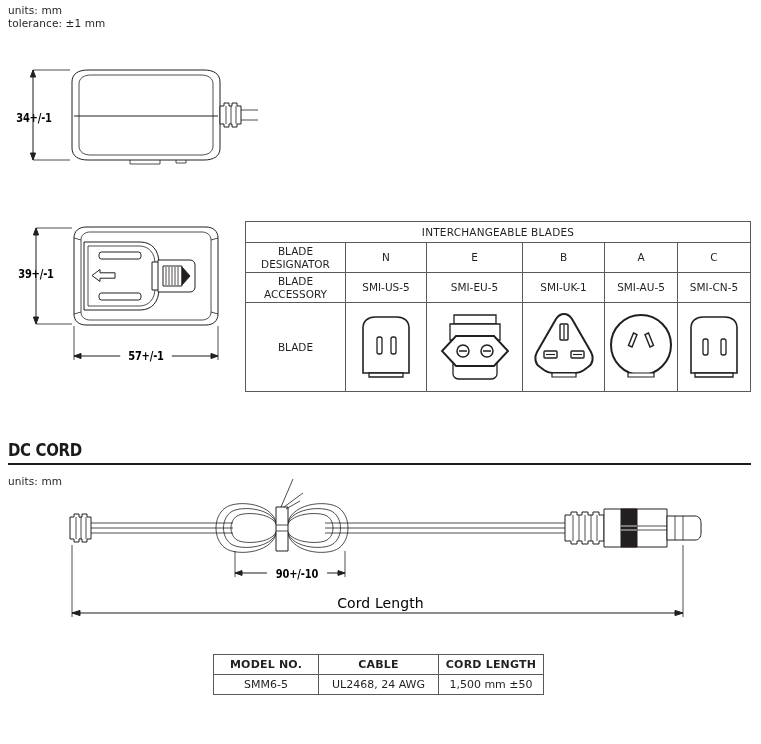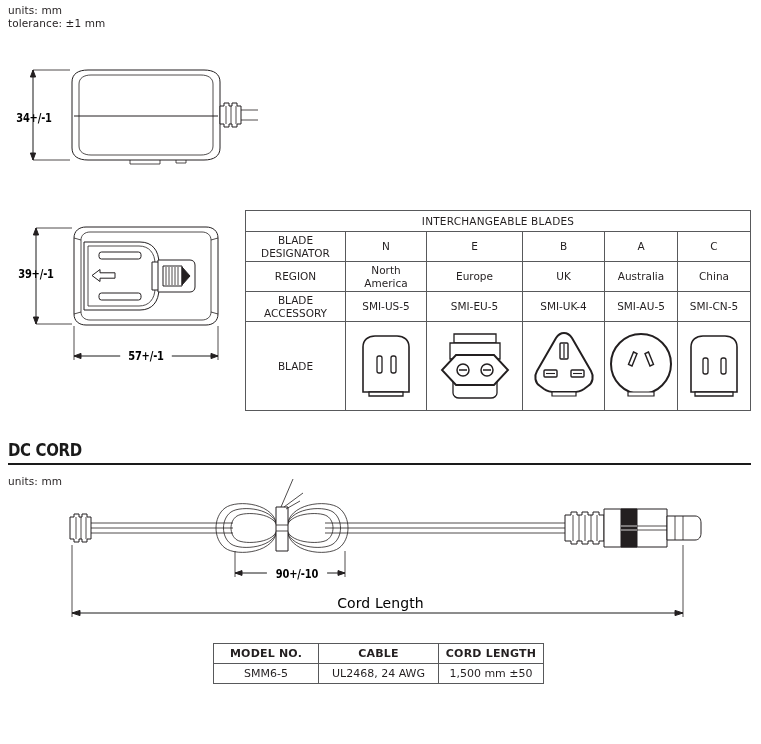--- a/index.html
+++ b/index.html
@@ -59,20 +59,21 @@
     font-size: 14px;
     color: #000;
     white-space: nowrap;
     letter-spacing: .1px;
   }
 
   
   table.grid {
     border-collapse: collapse;
     table-layout: fixed;
+    margin-top: 11px;
   }
   table.grid td, table.grid th {
     border: 1px solid #58595b;
     text-align: center;
     vertical-align: middle;
     padding: 0;
     font-weight: normal;
     color: #231f20;
   }
   
@@ -242,40 +243,29 @@
             <span>BLADE</span><br>
             <span>DESIGNATOR</span>
           </td>
           <td>N</td>
           <td>E</td>
           <td>B</td>
           <td>A</td>
           <td>C</td>
         </tr>
 
-        <tr class="rh">
-          <td>REGION</td>
-          <td>
-            <span>North</span><br>
-            <span>America</span>
-          </td>
-          <td>Europe</td>
-          <td>UK</td>
-          <td>Australia</td>
-          <td>China</td>
-        </tr>
 
         <tr class="rh">
           <td>
             <span>BLADE</span><br>
             <span>ACCESSORY</span>
           </td>
           <td>SMI-US-5</td>
           <td>SMI-EU-5</td>
-          <td>SMI-UK-4</td>
+          <td>SMI-UK-1</td>
           <td>SMI-AU-5</td>
           <td>SMI-CN-5</td>
         </tr>
 
         <tr class="blade-row">
           <td>BLADE</td>
 
           <td>
             <svg width="66" height="74" viewBox="0 0 66 74" style="margin:0 auto;">
               <path class="fill-w" style="stroke-width:1.6" d="M10 18 C10 11, 15 7, 22 7 L44 7 C51 7, 56 11, 56 18 L56 63 L10 63 Z"></path>

